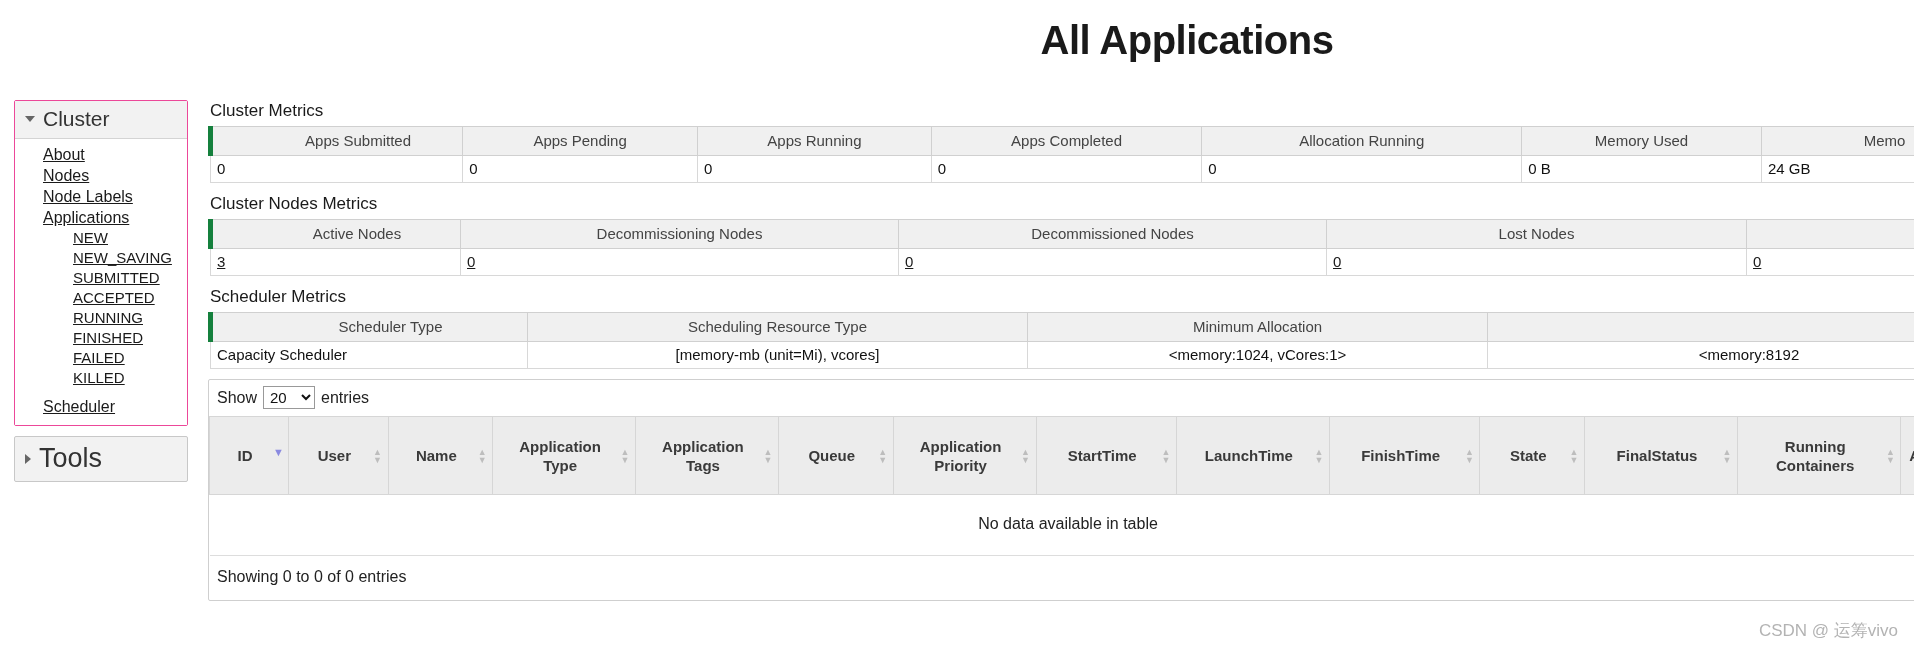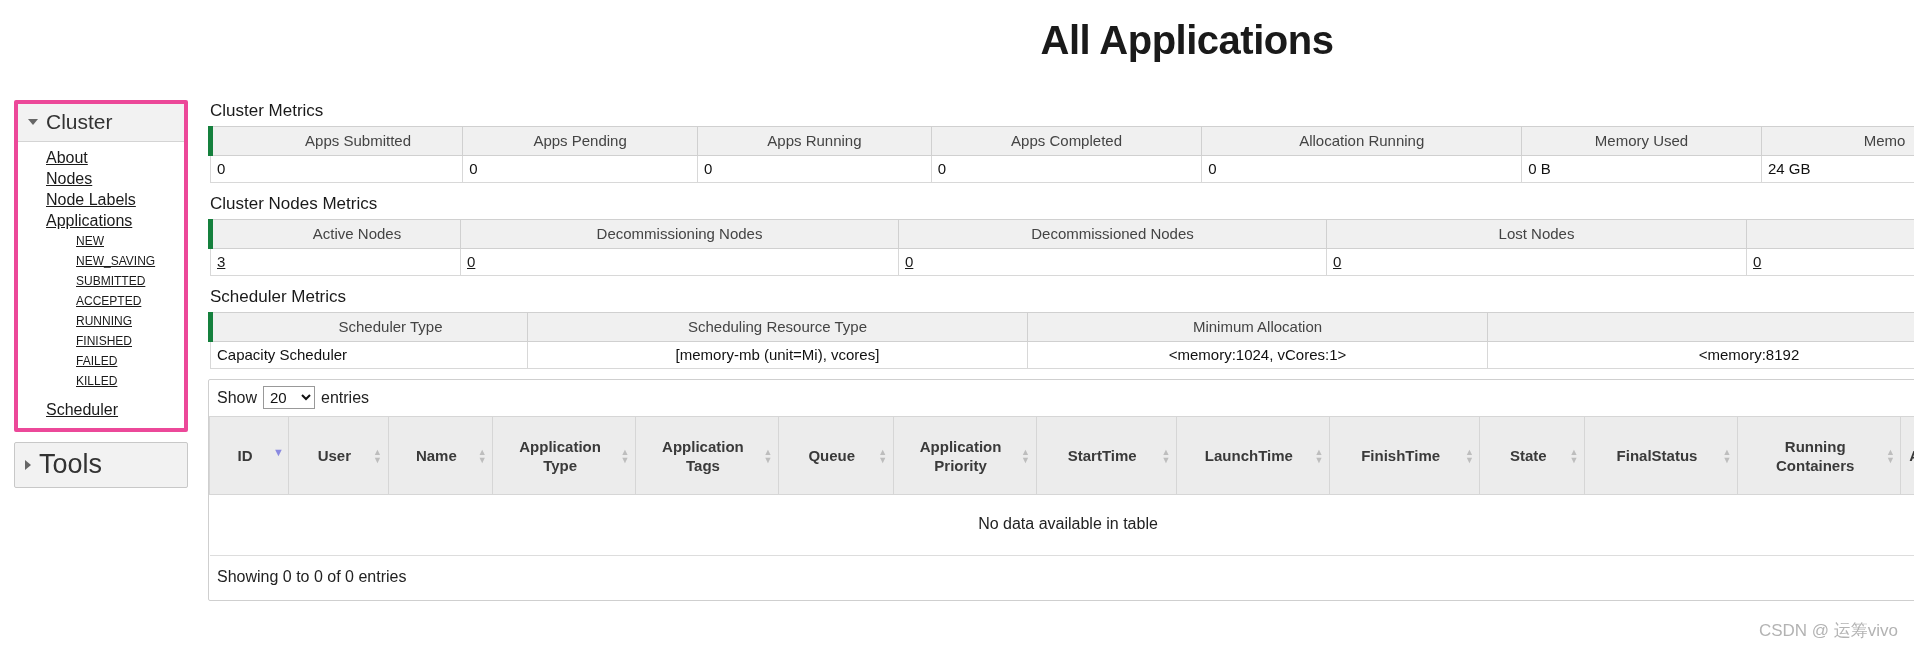--- a/index.html
+++ b/index.html
@@ -27,21 +27,21 @@
     letter-spacing: -0.5px;
     padding-left: 460px;
   }
 
   
   .sidebar {
     position: absolute; left: 14px; top: 100px;
     width: 174px;
   }
   .panel {
-    border: 4px solid #ec4899;
+    border: 1px solid #ec4899;
     background: #ffffff;
     border-radius: 2px;
   }
   .panel-head {
     background: #f2f2f2;
     border-bottom: 1px solid #d4d4d4;
     padding: 6px 10px 7px 10px;
     font-size: 21px;
     color: #333;
     display: flex; align-items: center; gap: 8px;
@@ -66,21 +66,21 @@
     color: #1a1a1a;
     text-decoration: underline;
     font-size: 16px;
     line-height: 19px;
     padding: 1px 0 1px 28px;
     white-space: nowrap;
     cursor: pointer;
   }
   .nav-link.sub {
     padding-left: 58px;
-    font-size: 12px;
+    font-size: 15px;
     line-height: 18px;
   }
   .nav-link.spaced { margin-top: 8px; }
   .tools-panel {
     margin-top: 10px;
     border: 1px solid #c8c8c8;
     background: #f2f2f2;
     border-radius: 2px;
   }
   .tools-head {

